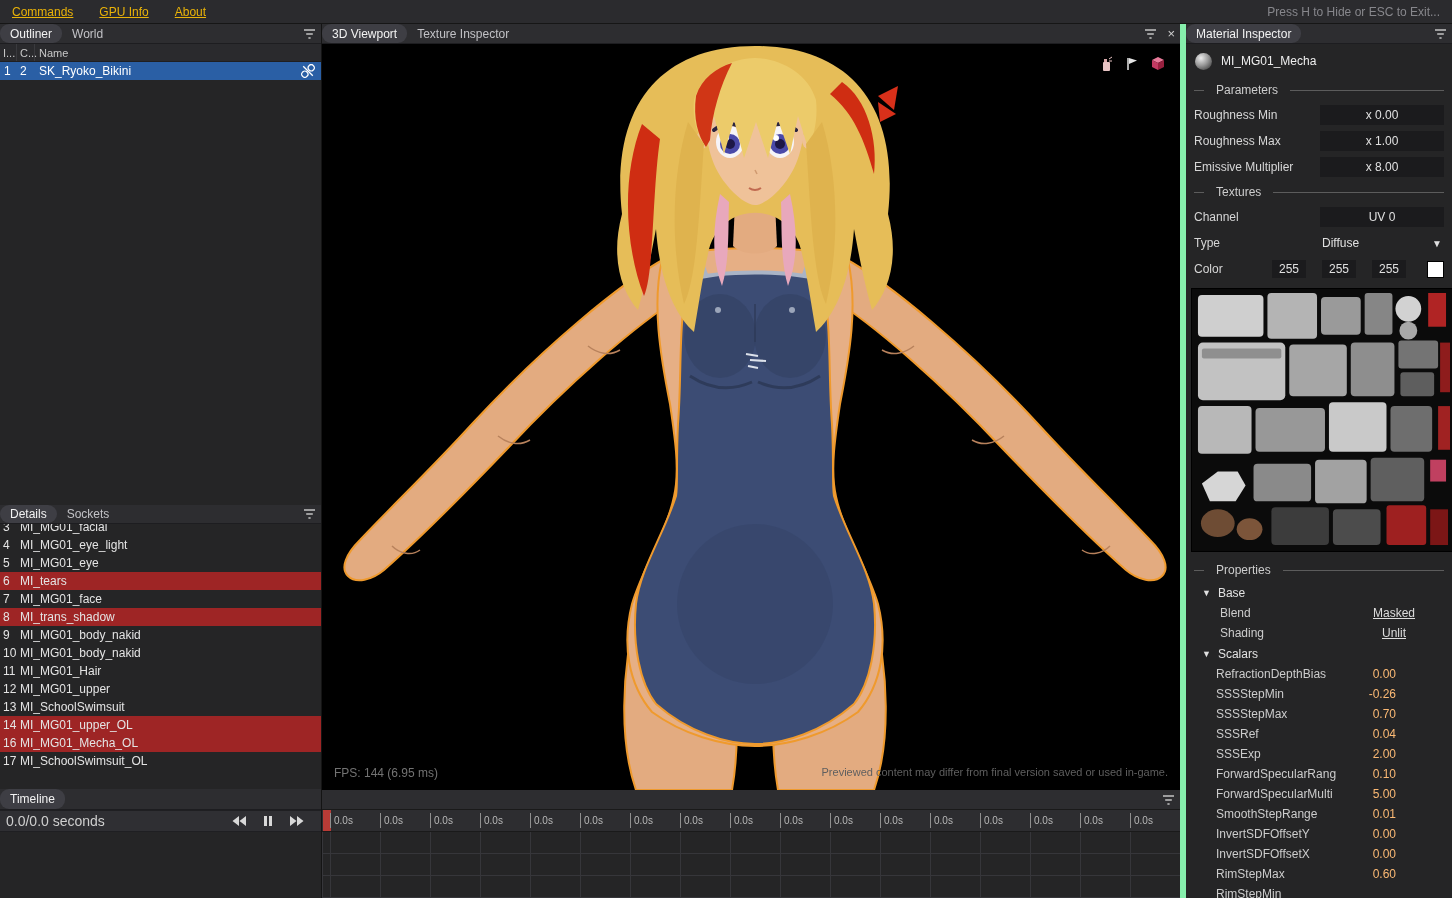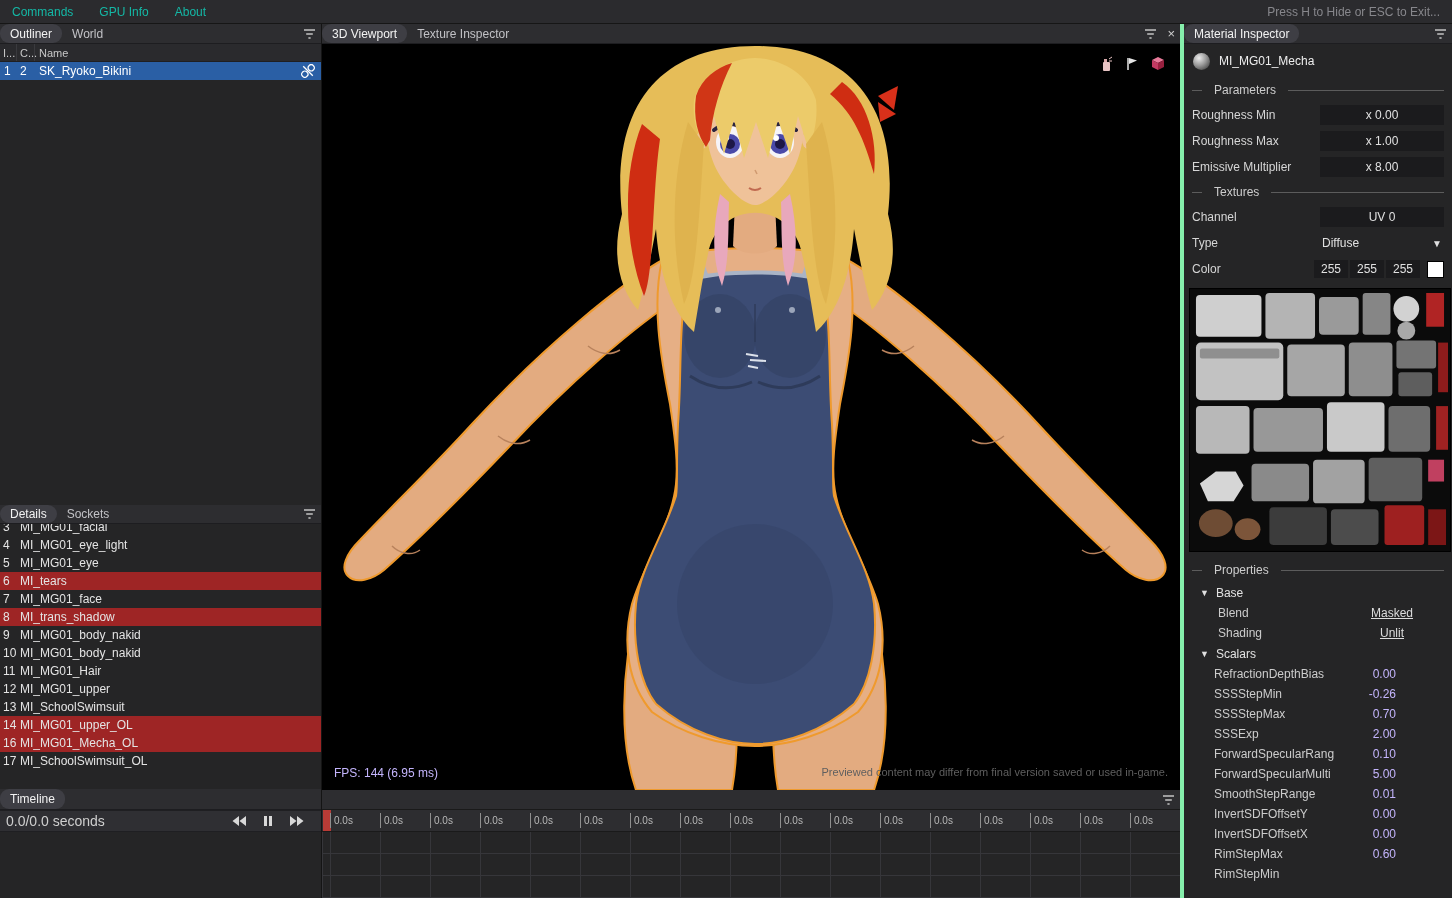--- a/index.html
+++ b/index.html
@@ -8,21 +8,21 @@
     background:#1e1e1e;
     font-family:"Liberation Sans", sans-serif;
     font-size:12px; color:#ddd; position:relative;
   }
   .app { position:absolute; inset:0; }
 
   
   .menubar { position:absolute; left:0; top:0; width:1452px; height:24px;
     background:#2b2b2e; border-bottom:1px solid #161616;
     display:flex; align-items:center; padding:0 12px; gap:26px; }
-  .menu-item { color:#14b8a6; cursor:default; }
+  .menu-item { color:#eab308; cursor:default;text-decoration:underline; }
   .menu-hint { margin-left:auto; color:#87878c; }
 
   
   .tabbar { background:#2d2d30; border-bottom:1px solid #1d1d20;
     display:flex; align-items:stretch; position:relative; }
   .tab { padding:0 10px; display:flex; align-items:center; color:#c2c2c6;border-radius:9px; }
   .tab.active { background:#3e3e44; color:#f2f2f2; }
   .bar-icons { position:absolute; right:5px; top:0; height:100%;
     display:flex; align-items:center; gap:10px; }
   .icon-btn { display:flex; align-items:center; justify-content:center; }
@@ -59,58 +59,58 @@
     display:flex; align-items:center; padding:0 6px; }
   .time-label { color:#cfcfcf; font-size:14px; }
   .ctrl-buttons { margin-left:auto; display:flex; gap:16px; padding-right:10px; align-items:center; }
 
   
   .viewport { position:absolute; left:322px; top:24px; width:858px; height:766px; }
   .vp-tabbar { height:20px; }
   .vp-canvas { position:absolute; top:20px; left:0; right:0; bottom:0;
     background:#000; overflow:hidden; }
   .figure { position:absolute; left:0; top:0; }
-  .fps { position:absolute; left:12px; bottom:10px; color:#c4b5fd; }
+  .fps { position:absolute; left:12px; bottom:10px; color:#737373; }
   .watermark { position:absolute; right:12px; bottom:12px; color:#5f5f5f; font-size:11px; }
   .vp-tools { position:absolute; right:14px; top:12px; display:flex; gap:10px; align-items:center; }
 
   
   .right-panel { position:absolute; left:1180px; top:24px; width:272px; height:874px;
-    background:#252526; border-left:4px solid #86efac; overflow:hidden; }
+    background:#252526; border-left:6px solid #86efac; overflow:hidden; }
   .rp-tabbar { height:20px; }
   .rp-header { height:34px; display:flex; align-items:center; gap:9px; padding:0 9px; }
   .sphere { width:17px; height:17px; border-radius:50%; flex:none;
     background:radial-gradient(circle at 35% 30%, #ececec, #9a9a9a 45%, #454545 85%); }
   .mat-name { color:#eeeeee; }
   .section-head { height:24px; display:flex; align-items:center; gap:12px;
     padding:0 8px; color:#cdcdcd; }
   .section-head .dash { width:10px; height:1px; background:#5c5c5c; }
   .section-head .line { flex:1; height:1px; background:#5c5c5c; }
   .prop-row { height:26px; display:flex; align-items:center; padding:0 8px; }
   .prop-label { color:#d6d6d6; }
   .value-box { margin-left:auto; width:124px; height:20px; background:#1b1b1d;
     display:flex; align-items:center; justify-content:center; color:#e0e0e0; }
   .combo { margin-left:auto; width:124px; height:20px; display:flex; align-items:center;
     padding:0 2px; color:#e0e0e0; }
   .combo .arrow { margin-left:auto; color:#e0e0e0; font-size:10px; }
-  .rgb { margin-left:auto; display:flex; gap:2px; align-items:center; }
+  .rgb { margin-left:auto; display:flex; gap:16px; align-items:center; }
   .rgb-box { width:34px; height:18px; background:#1b1b1d; display:flex;
     align-items:center; justify-content:center; color:#e0e0e0; }
   .swatch { width:17px; height:17px; background:#ffffff; margin-left:5px; border:1px solid #000; }
   .tex-preview { margin:6px 5px 0 5px; width:262px; height:264px; background:#0b0b0b;
     border:1px solid #000; }
   .props-block { margin-top:6px; }
   .tree-row { height:21px; display:flex; align-items:center; padding:0 8px; }
   .expander { color:#e0e0e0; font-size:9px; margin:0 7px 0 8px; }
   .tree-label { color:#e2e2e2; }
   .kv-row { height:20px; display:flex; align-items:center; padding-left:34px; position:relative; color:#cccccc; }
   .kv-value { position:absolute; left:168px; width:80px; text-align:center; color:#dcdcdc;text-decoration:underline; }
   .scalar-row { height:20px; display:flex; align-items:center; padding:0 56px 0 30px; }
   .scalar-name { color:#cccccc; white-space:nowrap; }
-  .scalar-value { margin-left:auto; color:#c4b5fd; }
+  .scalar-value { margin-left:auto; color:#fdba74; }
 
   
   .timeline-main { position:absolute; left:322px; top:790px; width:858px; height:108px;
     background:#8b5cf6; }
   .tm-bar { height:20px; background:#2d2d30; border-bottom:1px solid #1a1a1a; position:relative; }
   .tm-ruler { height:22px; background:#2d2d30; border-bottom:1px solid #1a1a1a;
     position:relative; display:flex; padding-left:8px; overflow:hidden; }
   .tick { width:50px; flex:none; position:relative; display:flex; align-items:center;
     padding-left:4px; color:#b8b8b8; font-size:10px; }
   .tick::before { content:""; position:absolute; left:0; top:3px; bottom:3px; width:1px; background:#8f8f8f; }
@@ -543,20 +543,24 @@
         </div>
       <div class="scalar-row">
           <span class="scalar-name">SSSStepMin</span>
           <span class="scalar-value">-0.26</span>
         </div>
       <div class="scalar-row">
           <span class="scalar-name">SSSStepMax</span>
           <span class="scalar-value">0.70</span>
         </div>
       <div class="scalar-row">
+          <span class="scalar-name">SSSRef</span>
+          <span class="scalar-value">0.04</span>
+        </div>
+      <div class="scalar-row">
           <span class="scalar-name">SSSExp</span>
           <span class="scalar-value">2.00</span>
         </div>
       <div class="scalar-row">
           <span class="scalar-name">ForwardSpecularRang</span>
           <span class="scalar-value">0.10</span>
         </div>
       <div class="scalar-row">
           <span class="scalar-name">ForwardSpecularMulti</span>
           <span class="scalar-value">5.00</span>

